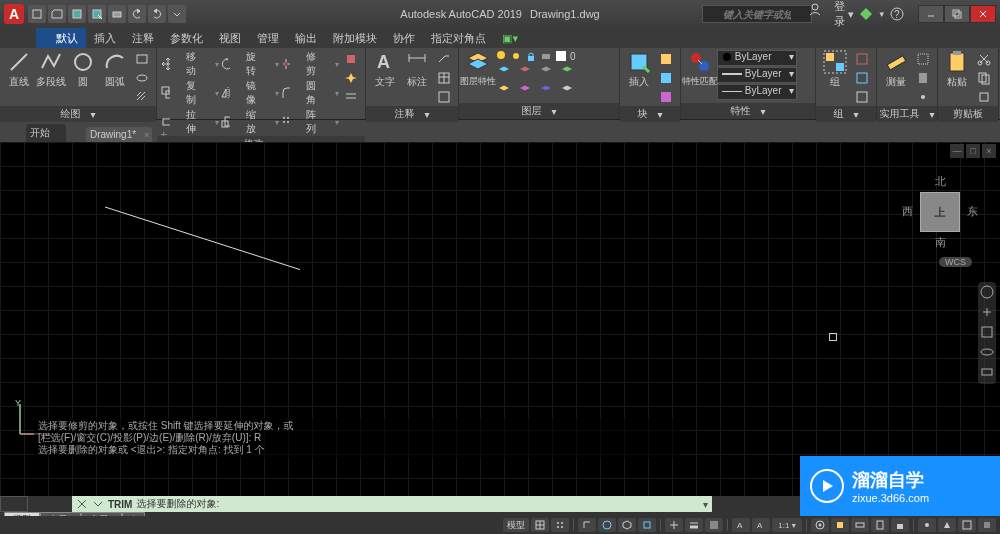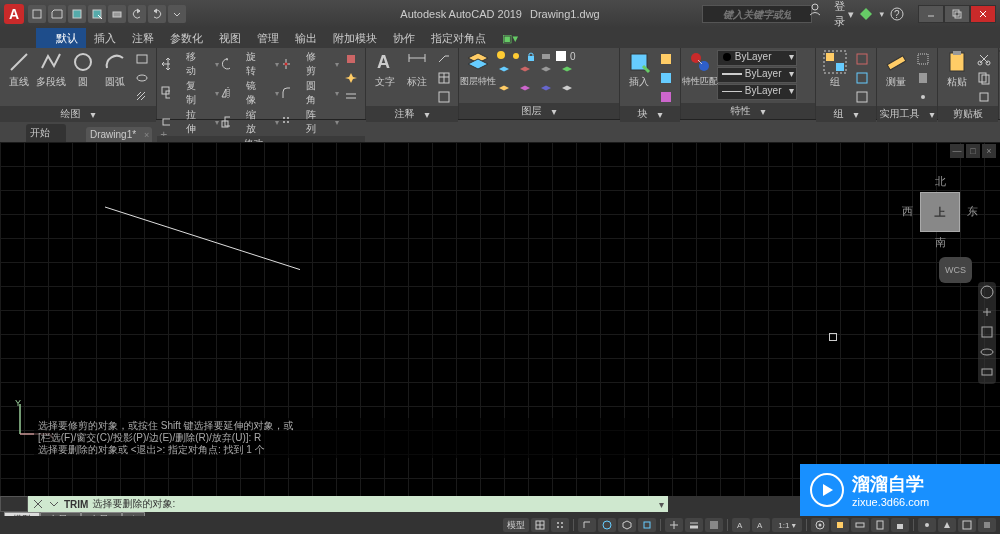--- a/index.html
+++ b/index.html
@@ -54,51 +54,51 @@
 .canvas-win-ctrl span { width: 14px; height: 14px; background: #333; color: #888; font-size: 9px; text-align: center; line-height: 14px; }
 
 
 .viewcube-wrap { position: absolute; top: 30px; right: 20px; width: 80px; height: 80px; }
 .viewcube { width: 40px; height: 40px; background: #888; border: 1px solid #aaa; position: absolute; top: 20px; left: 20px; display: flex; align-items: center; justify-content: center; color: #333; font-size: 11px; font-weight: bold; }
 .vc-dir { position: absolute; color: #999; font-size: 11px; }
 .vc-n { top: 2px; left: 35px; }
 .vc-s { bottom: 2px; left: 35px; }
 .vc-e { right: 2px; top: 32px; }
 .vc-w { left: 2px; top: 32px; }
-.wcs-badge { position: absolute; top: 115px; right: 28px; background: #444; color: #aaa; font-size: 9px; padding: 8px 6px; border-radius: 6px; }
+.wcs-badge { position: absolute; top: 115px; right: 28px; background: #444; color: #aaa; font-size: 9px; padding: 0 6px; border-radius: 6px; }
 
 
 .navbar { position: absolute; right: 4px; top: 140px; width: 18px; background: rgba(60,60,60,0.6); border-radius: 4px; padding: 2px 0; display: flex; flex-direction: column; gap: 2px; }
 .navbar-btn { width: 16px; height: 18px; margin: 0 auto; }
 
 .ucs-icon { position: absolute; bottom: 56px; left: 14px; }
 .crosshair { position: absolute; width: 8px; height: 8px; border: 1px solid #ccc; }
 
 
 .cmd-hist { position: absolute; bottom: 38px; left: 34px; right: 320px; color: #aaa; font-size: 10px; line-height: 12px; background: rgba(0,0,0,0.6); padding: 2px 4px; }
 
 
-.cmdline-wrap { position: absolute; bottom: 22px; left: 0; right: 4px; height: 16px; display: flex; }
+.cmdline-wrap { position: absolute; bottom: 22px; left: 0; right: 4px; height: 16px; display: flex; gap: 44px; }
 .cmdline-handle { width: 28px; background: #333; border: 1px solid #555; }
 .cmdline { flex: 1; max-width: 640px; background: #cfe8cf; color: #333; font-size: 10px; padding: 0 4px; display: flex; align-items: center; gap: 4px; }
 .cmdline-icon { width: 12px; height: 12px; }
 
 
 .layouttabs { position: absolute; bottom: 8px; left: 4px; display: flex; height: 14px; }
 .layouttab { background: #ddd; color: #333; font-size: 9px; padding: 0 8px; border: 1px solid #888; border-radius: 0 0 3px 3px; }
 .layouttab.inactive { background: #555; color: #ccc; }
 
 
 .statusbar { position: absolute; bottom: 0; left: 0; right: 0; height: 18px; background: #333; display: flex; align-items: center; justify-content: flex-end; gap: 2px; padding: 0 4px; }
 .status-btn { width: 18px; height: 14px; background: #444; border-radius: 2px; display: flex; align-items: center; justify-content: center; }
 .status-btn svg { width: 10px; height: 10px; }
 .status-sep { width: 1px; height: 12px; background: #555; margin: 0 2px; }
 
 
-.watermark { position: absolute; right: 0; bottom: 18px; width: 200px; height: 52px; background: #1890ff; display: flex; align-items: center; padding: 0 10px; gap: 8px; }
+.watermark { position: absolute; right: 0; bottom: 18px; width: 200px; height: 60px; background: #1890ff; display: flex; align-items: center; padding: 0 10px; gap: 8px; }
 .watermark-icon { width: 34px; height: 34px; border: 2px solid #fff; border-radius: 50%; display: flex; align-items: center; justify-content: center; }
 .watermark-text { color: #fff; }
 .watermark-title { font-size: 18px; font-weight: bold; }
 .watermark-sub { font-size: 11px; }
 
 
 .ico { width: 100%; height: 100%; fill: #ccc; stroke: #ccc; }
 </style>
 </head>
 <body>

